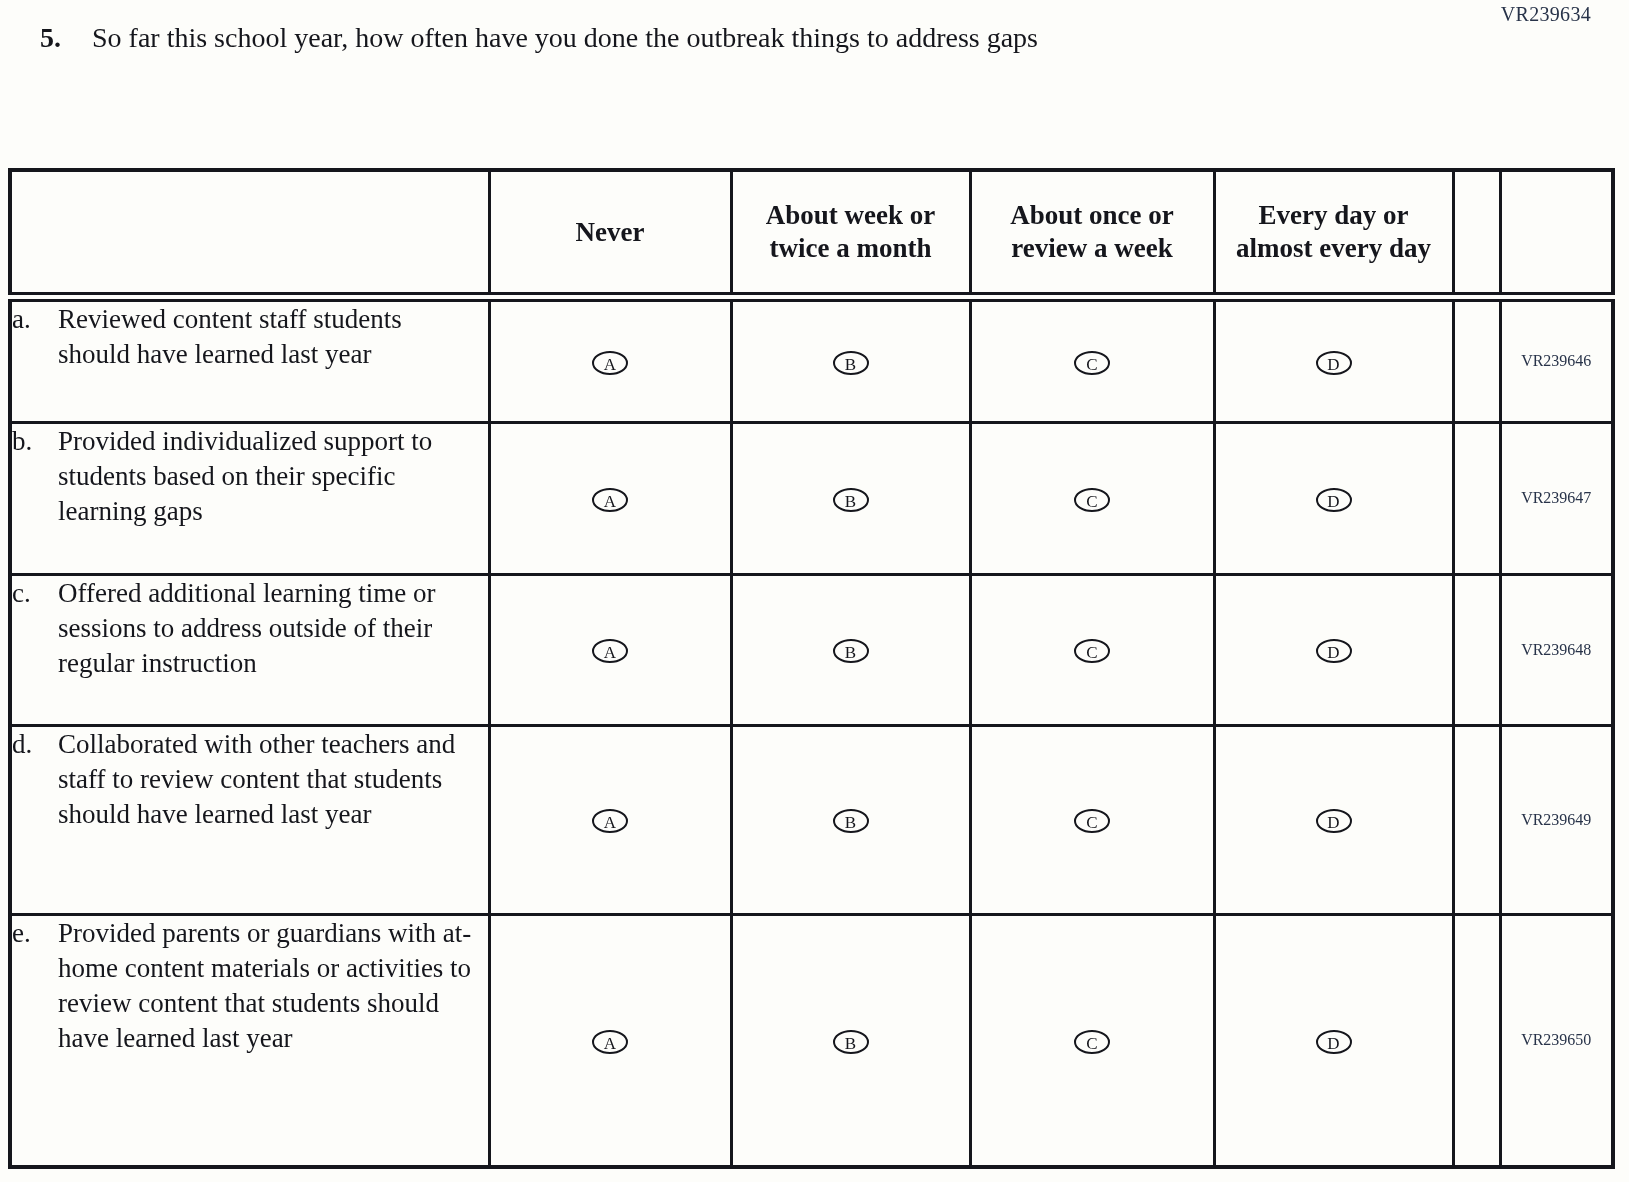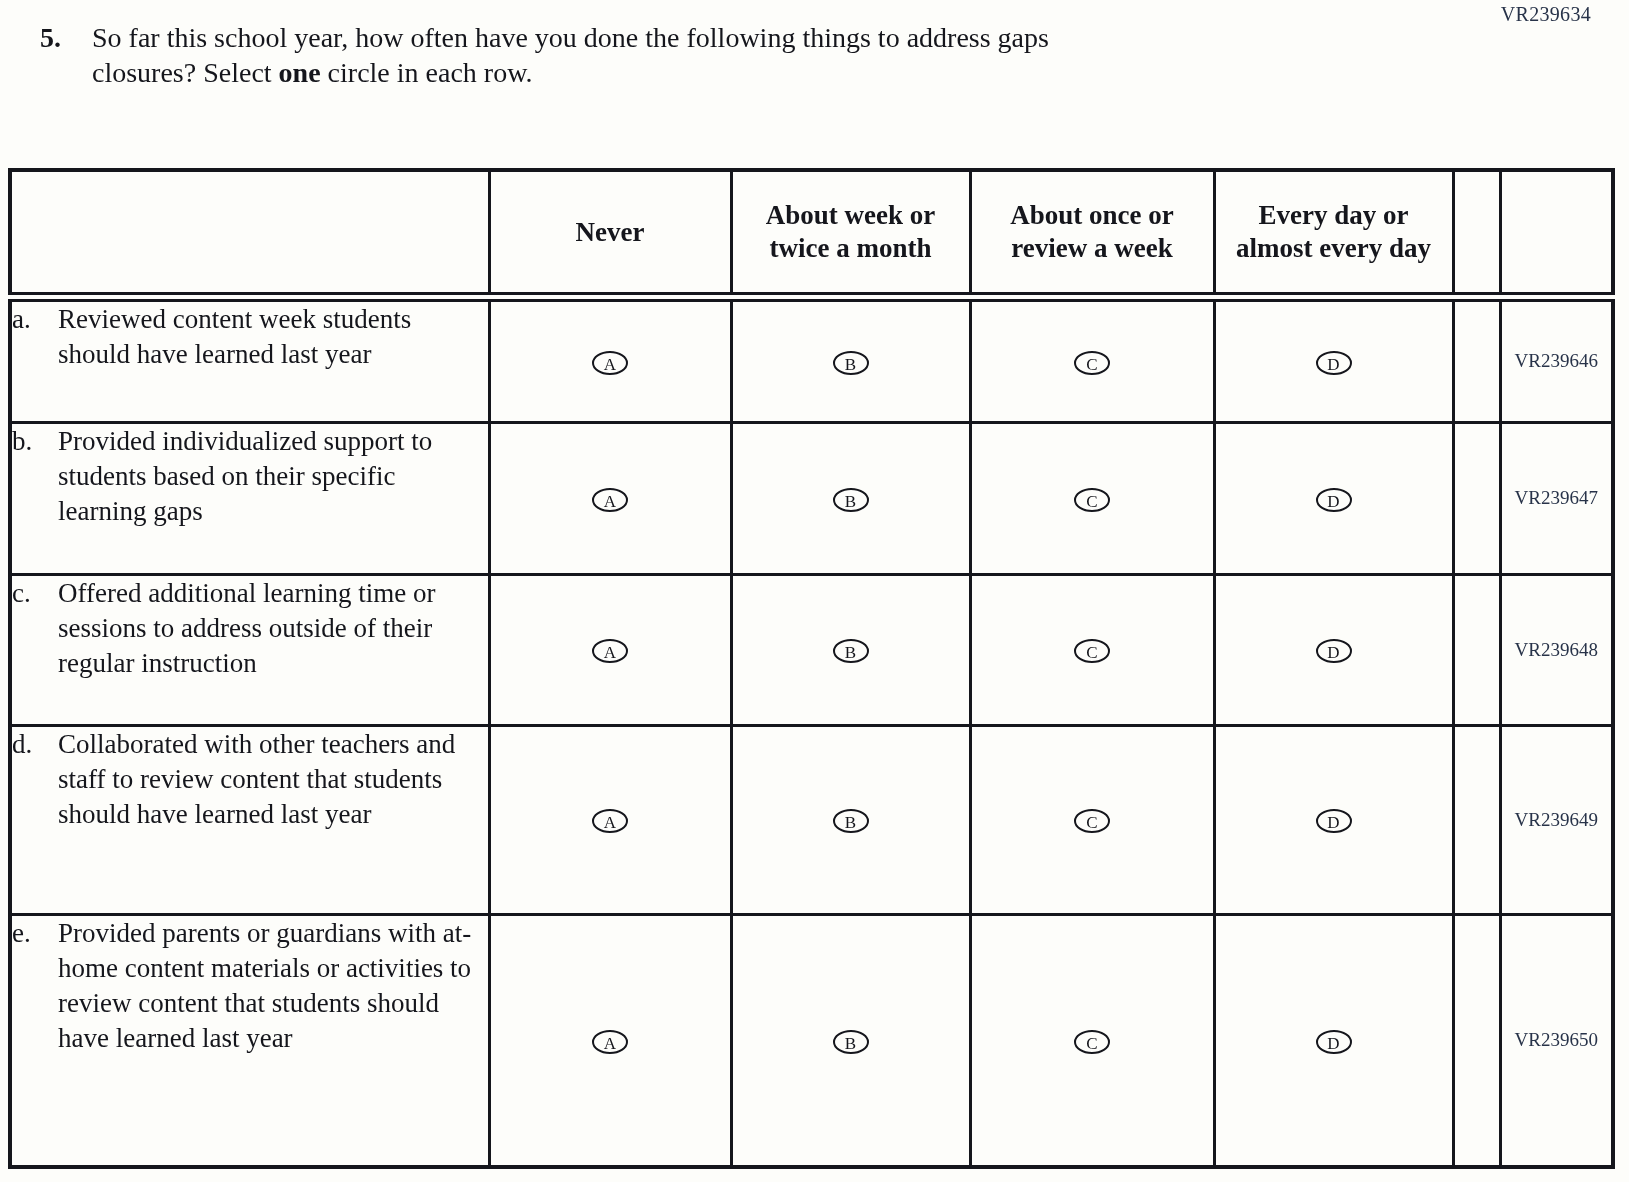--- a/index.html
+++ b/index.html
@@ -54,21 +54,21 @@
     font-size:27px;line-height:33px;
     font-weight:bold;text-align:center;vertical-align:middle;
     padding:6px 4px;
   }
   td.spacer-cell, th.spacer-cell{
     border-left:none;border-right:none;
   }
   td.vr-cell, th.vr-cell{
     border-left:10px double var(--ink);
     text-align:center;vertical-align:middle;
-    font-size:19px;color:var(--code-ink);
+    font-size:16px;color:var(--code-ink);
   }
   td.statement-cell{
     vertical-align:top;
     padding:8px 10px 8px 14px;
   }
   .stmt{display:flex;line-height:35px;}
   .stmt .letter{width:46px;flex:0 0 46px;}
   .stmt .stext{flex:1;max-width:416px;}
   td.option-cell{
     text-align:center;vertical-align:middle;
@@ -86,22 +86,21 @@
 </style>
 </head>
 <body>
 
 <div class="page-code">VR239634</div>
 
 <div class="question">
   <div class="qrow">
     <div class="qnum">5.</div>
     <div class="qtext">
-      <div class="qline">So far this school year, how often have you done the following things to address gaps</div>
-      <div class="qline"><span>closures? Select </span><b>one</b><span> circle in each row.</span></div>
+      <div class="qline">So far this school year, how often have you done the outbreak things to address gaps</div>
     </div>
   </div>
 </div>
 
 <table class="survey">
   <colgroup>
     <col class="c-statement">
       <col class="c-opt1">
       <col class="c-opt2">
       <col class="c-opt3">
@@ -118,21 +117,21 @@
       <th>Every day or almost every day</th>
       <th class="spacer-cell"></th>
       <th class="vr-cell"></th>
     </tr>
   </thead>
   <tbody>
     <tr style="height:125px;">
       <td class="statement-cell">
         <div class="stmt">
             <span class="letter">a.</span>
-            <span class="stext">Reviewed content week students should have learned last year</span>
+            <span class="stext">Reviewed content staff students should have learned last year</span>
           </div>
       </td>
       <td class="option-cell"><span class="bubble">A</span></td>
       <td class="option-cell"><span class="bubble">B</span></td>
       <td class="option-cell"><span class="bubble">C</span></td>
       <td class="option-cell"><span class="bubble">D</span></td>
       <td class="spacer-cell"></td>
       <td class="vr-cell">VR239646</td>
     </tr>
     <tr style="height:152px;">

